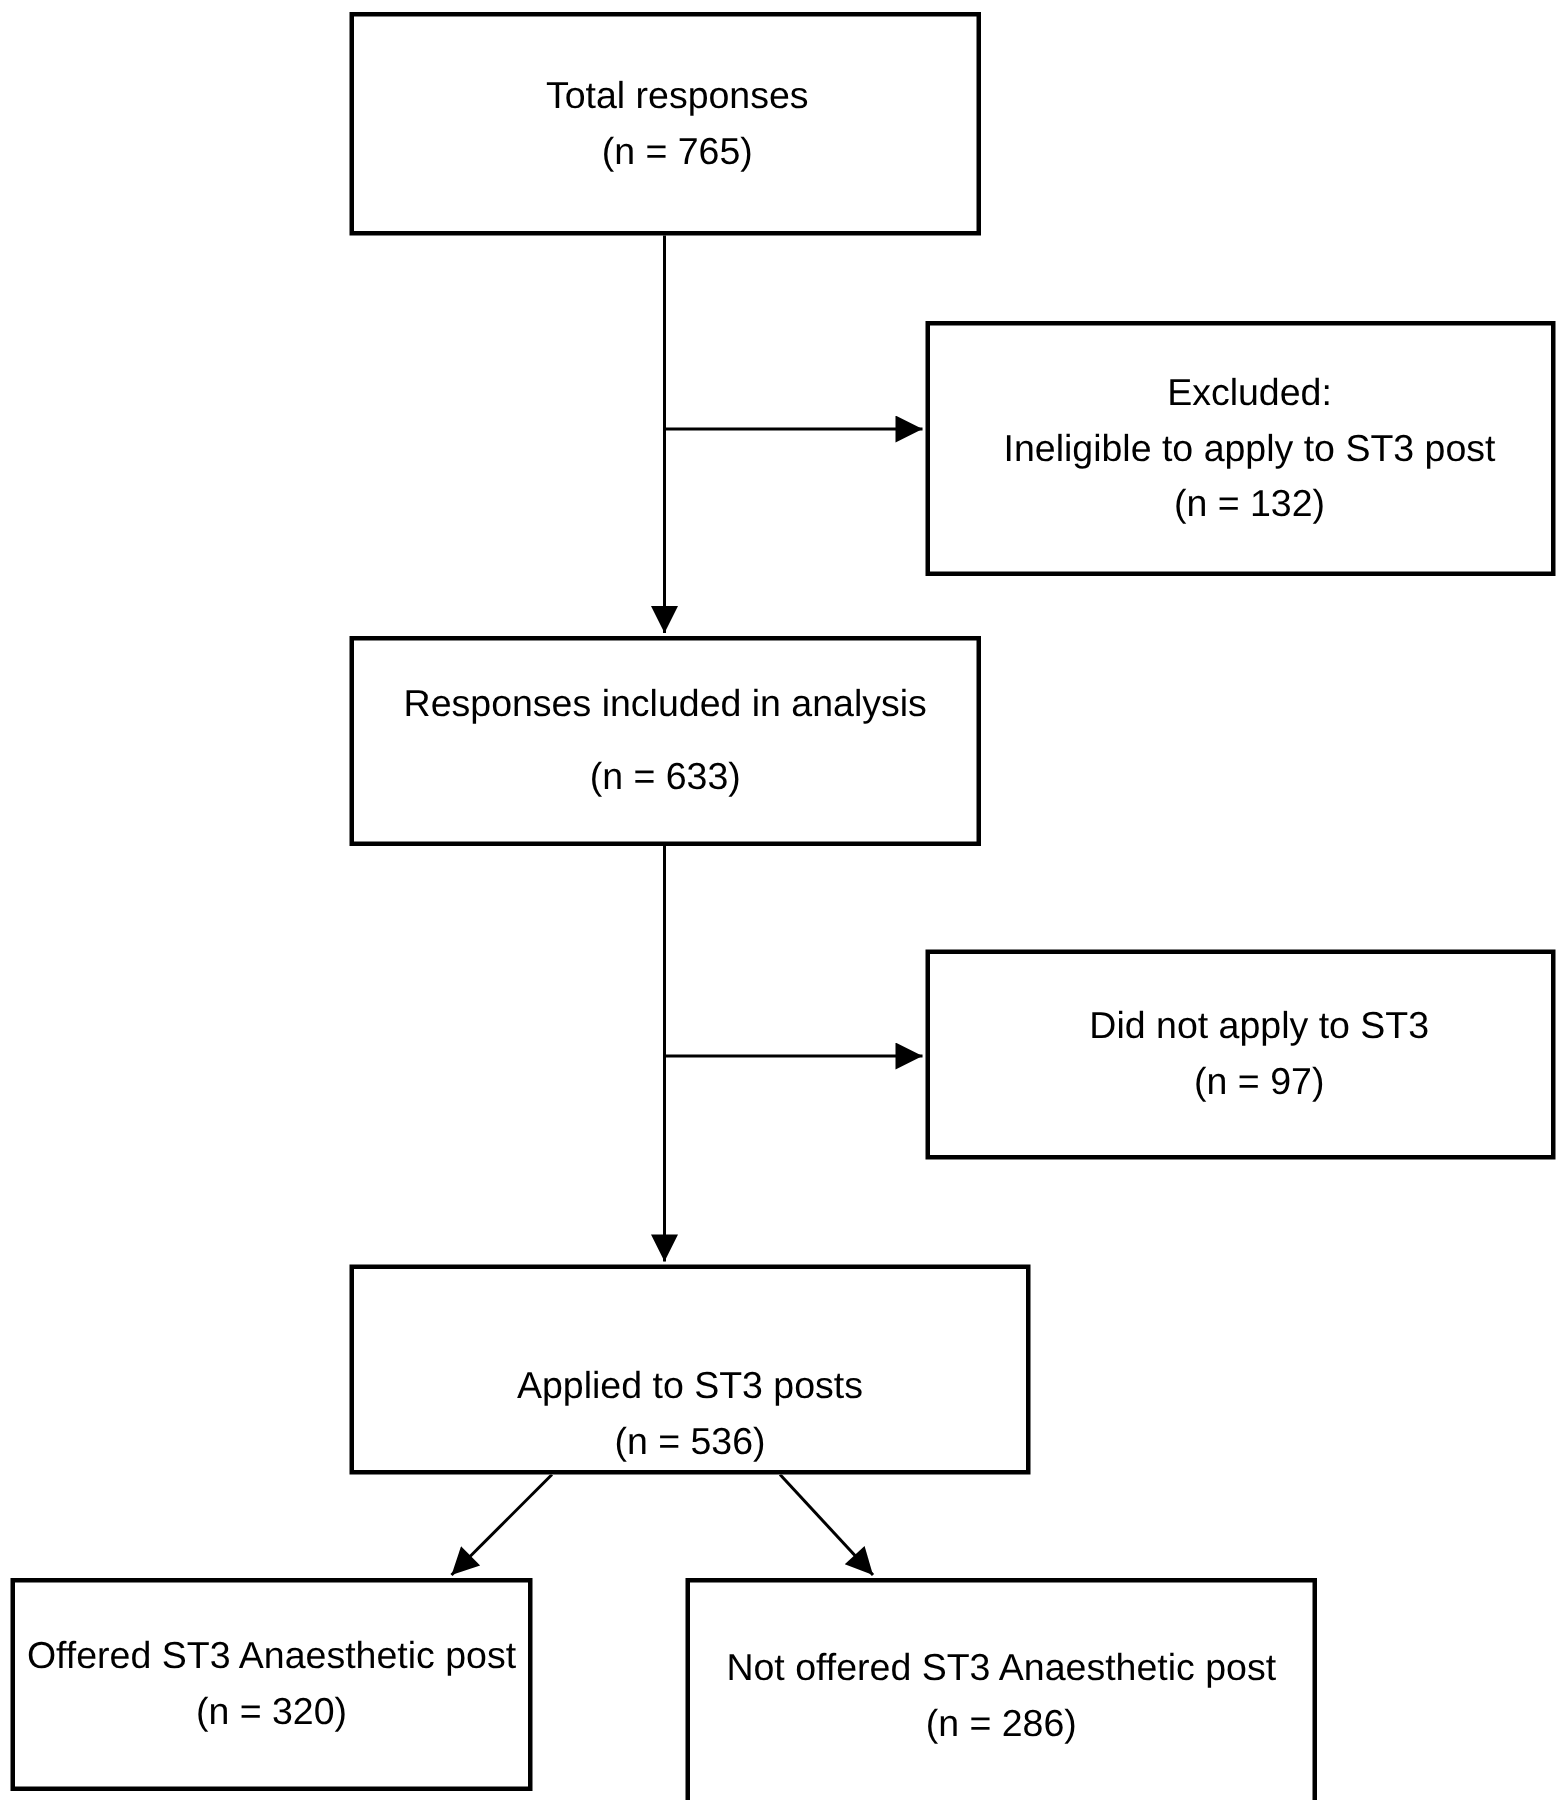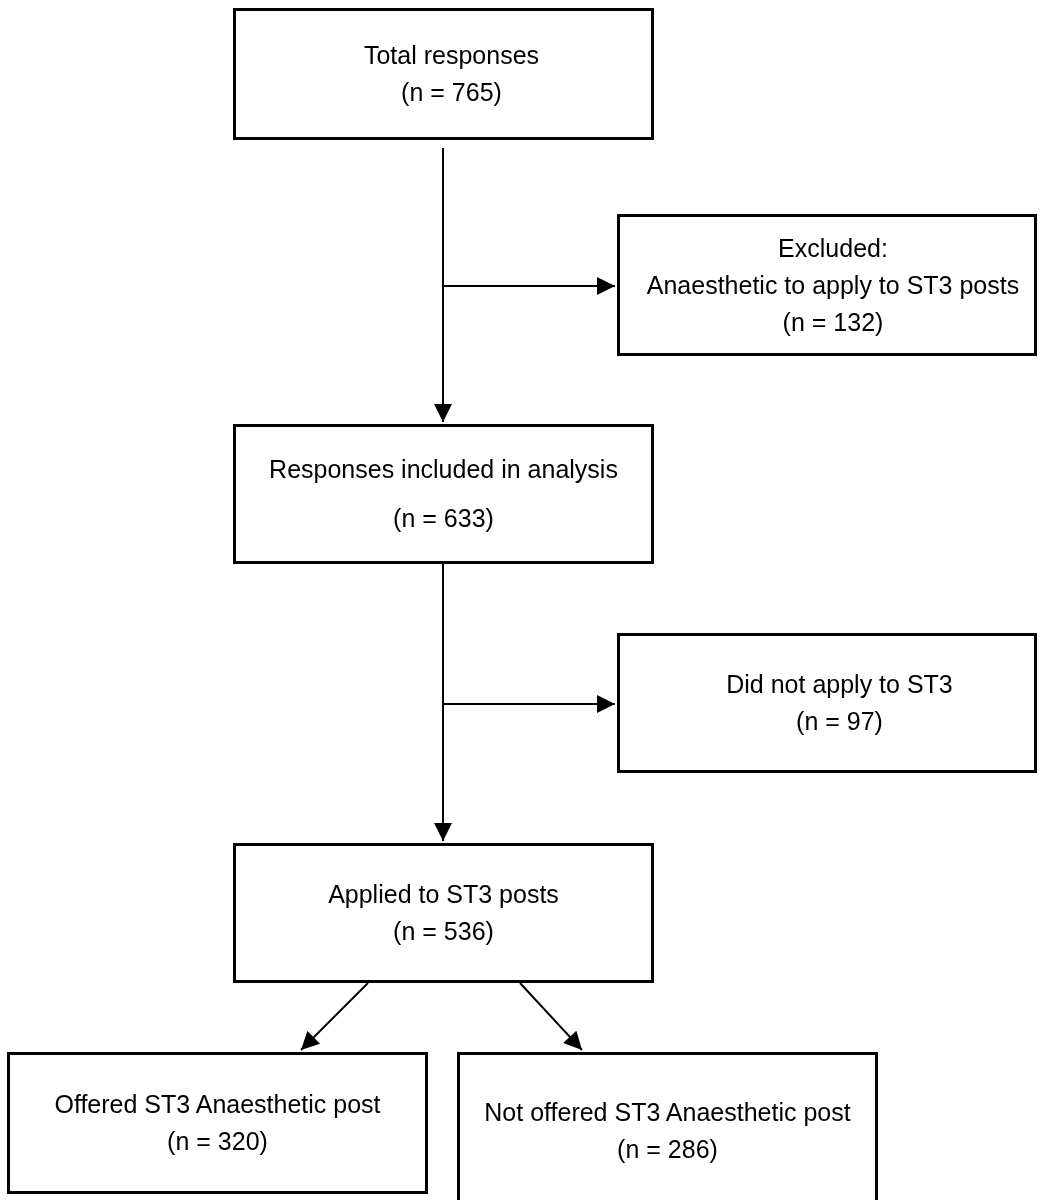--- a/index.html
+++ b/index.html
@@ -30,26 +30,26 @@
     border: 3px solid #000000;
     background: #ffffff;
     display: flex;
     flex-direction: column;
     justify-content: center;
     align-items: center;
     text-align: center;
     font-size: 25px;
     line-height: 37px;
   }
-  #node-total        { left: 233px; top: 8px;    width: 421px; height: 132px; padding-left: 16px; }
-  #node-excluded     { left: 617px; top: 214px;  width: 420px; height: 142px; padding-left: 12px; }
+  #node-total        { left: 233px; top: 8px;    width: 421px; height: 149px; padding-left: 16px; }
+  #node-excluded     { left: 617px; top: 214px;  width: 420px; height: 170px; padding-left: 12px; }
   #node-included     { left: 233px; top: 424px;  width: 421px; height: 140px; gap: 12px; }
   #node-did-not-apply{ left: 617px; top: 633px;  width: 420px; height: 140px; padding-left: 25px; }
-  #node-applied      { left: 233px; top: 843px;  width: 421px; height: 140px; }
-  #node-offered      { left: 7px;   top: 1052px; width: 421px; height: 142px; }
+  #node-applied      { left: 233px; top: 843px;  width: 454px; height: 140px; justify-content: flex-end; }
+  #node-offered      { left: 7px;   top: 1052px; width: 348px; height: 142px; }
   #node-not-offered  { left: 457px; top: 1052px; width: 421px; height: 158px; }
 </style>
 </head>
 <body>
 
 <div class="canvas">
 
   <svg class="connector-layer" width="1043" height="1200" viewBox="0 0 1043 1200" xmlns="http://www.w3.org/2000/svg">
     <defs>
       <marker id="arrowhead" viewBox="0 0 10 10" refX="10" refY="5" markerUnits="userSpaceOnUse" markerWidth="22" markerHeight="18" orient="auto">
@@ -64,21 +64,21 @@
     <line x1="520" y1="983" x2="582" y2="1050" stroke="#000000" stroke-width="2" marker-end="url(#arrowhead)"></line>
   </svg>
 
   <div class="node" id="node-total">
     <div>Total responses</div>
     <div>(n = 765)</div>
   </div>
 
   <div class="node" id="node-excluded">
     <div>Excluded:</div>
-    <div>Anaesthetic to apply to ST3 posts</div>
+    <div>Ineligible to apply to ST3 post</div>
     <div>(n = 132)</div>
   </div>
 
   <div class="node" id="node-included">
     <div>Responses included in analysis</div>
     <div>(n = 633)</div>
   </div>
 
   <div class="node" id="node-did-not-apply">
     <div>Did not apply to ST3</div>

